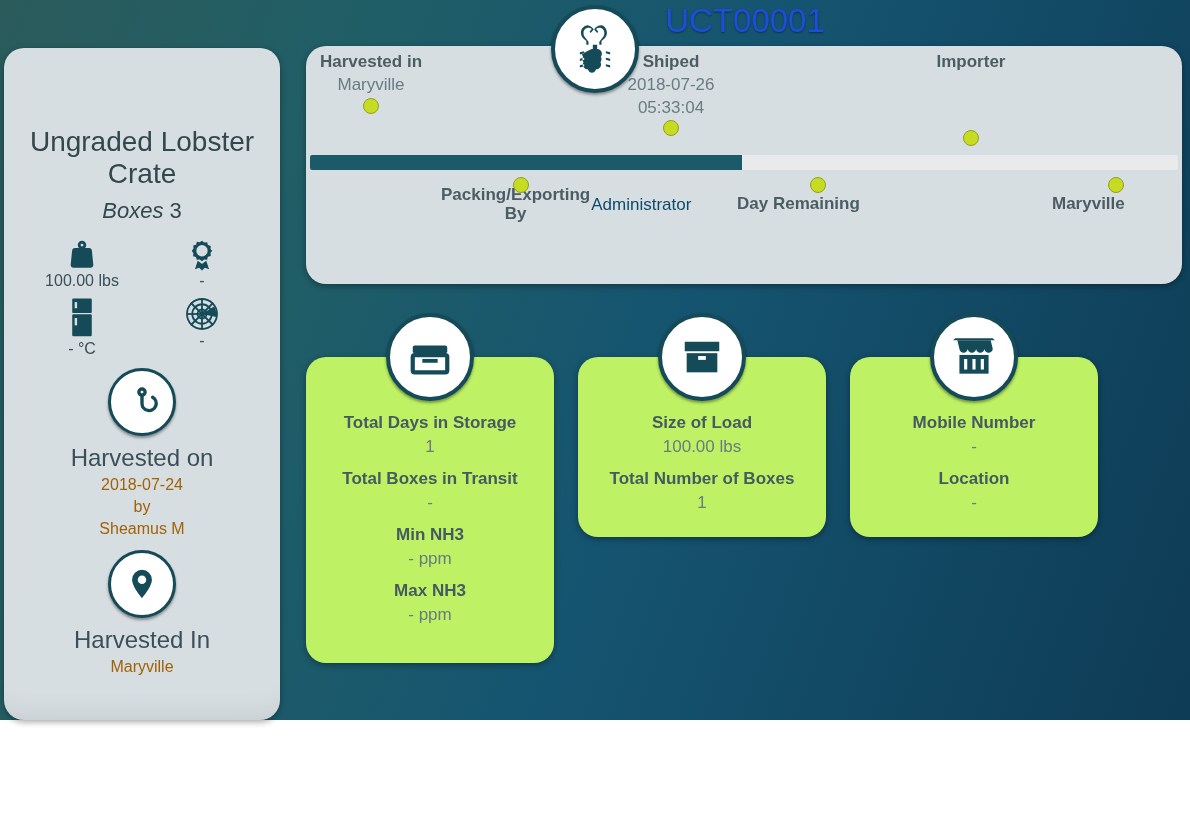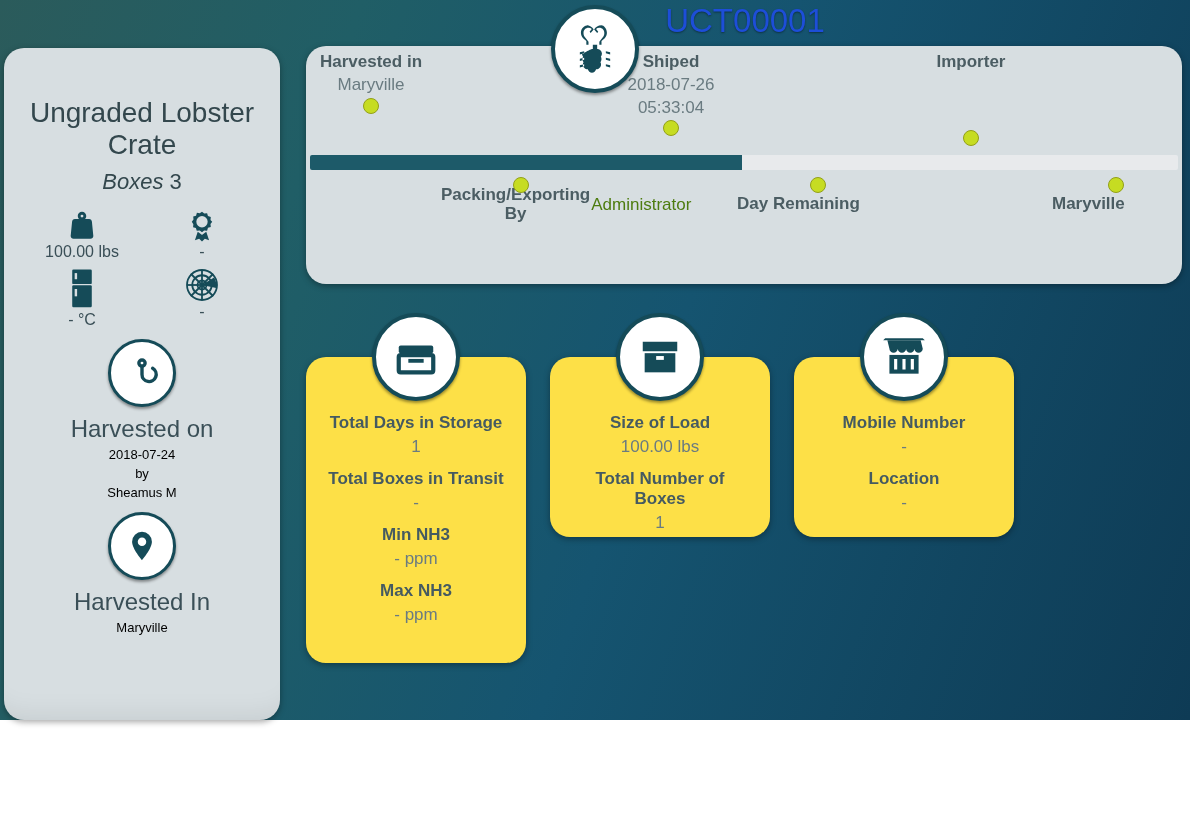--- a/index.html
+++ b/index.html
@@ -11,32 +11,32 @@
     position:absolute;left:0;top:0;width:1190px;height:720px;
     background:linear-gradient(110deg,#2b5b5b 0%,#205e66 25%,#155470 55%,#0e3b55 100%);
   }
 
   
   .sidebar{
     position:absolute;left:4px;top:48px;width:276px;height:672px;
     background:#d7dee1;border-radius:20px;box-sizing:border-box;
     box-shadow:0 2px 6px rgba(0,0,0,.35), inset 0 -30px 30px -30px rgba(0,0,0,.1);
     text-align:center;color:#3a4f57;
-    padding-top:43px;
+    padding-top:72px;
   }
   .sidebar h2{margin:6px 20px 0;font-weight:400;color:#33474d;font-size:28px;line-height:1.15;}
   .subid{margin-top:8px;font-size:22px;color:#33474d;}
   .subid i{font-style:italic;}
   .stat-grid{
     display:grid;grid-template-columns:1fr 1fr;padding:14px 18px 4px;row-gap:6px;
   }
   .stat{display:flex;flex-direction:column;align-items:center;font-size:16px;color:#3a4f57;}
   .stat svg{display:block;}
   .sidebar .block-title{font-size:24px;color:#3a4f57;margin:8px 0 2px;font-weight:400;}
-  .sidebar .block-line{font-size:13px;color:#000000;margin:4px 12px;}
+  .sidebar .block-line{font-size:16px;color:#a16207;margin:4px 12px;}
 
   .iconbadge{
     width:80px;height:80px;border-radius:50%;background:#fff;border:4px solid #154b58;
     display:flex;align-items:center;justify-content:center;
     box-shadow:0 2px 3px rgba(0,0,0,.4);
   }
   .iconbadge.sm{width:62px;height:62px;border-width:3px;}
   .sidebar-top-badge{
     position:absolute;top:5px;left:50%;transform:translateX(-50%);
     z-index:5;
@@ -64,29 +64,29 @@
     position:absolute;left:4px;right:4px;top:109px;height:15px;background:#e8eaec;
     border-radius:2px;overflow:hidden;
   }
   .progress .fill{height:100%;background:#1d5a69;width:49.8%;}
 
   .dot{width:14px;height:14px;border-radius:50%;background:#c6dc22;border:1px solid #93a019;}
 
   .timeline-bottom{display:flex;justify-content:flex-start;padding-top:40px;}
   .bstep{display:flex;flex-direction:row;align-items:center;gap:1px;font-size:17px;}
   .bstep .lbl{font-weight:700;color:#4b5d63;text-align:center;line-height:1.1;}
-  .bstep .sub{color:#4d7c0f;}
+  .bstep .sub{color:#0c4a6e;}
   .dot-on-line{position:absolute;top:131px;transform:translateX(-50%);}
 
   
   .cards-row{
     position:absolute;left:306px;top:357px;width:876px;display:flex;gap:24px;
   }
   .card{
-    position:relative;width:220px;background:#fde047;border-radius:20px;
+    position:relative;width:248px;background:#bef264;border-radius:20px;
     box-shadow:0 2px 6px rgba(0,0,0,.35);padding:44px 18px 24px;box-sizing:border-box;
     color:#3a4f57;text-align:center;
   }
   .card .cbadge{
     position:absolute;top:-44px;left:50%;transform:translateX(-50%);
   }
   .card .k{font-weight:700;font-size:17px;color:#455a61;margin-top:12px;}
   .card .v{font-size:17px;color:#6a7b81;margin-top:4px;}
 </style>
 </head>

